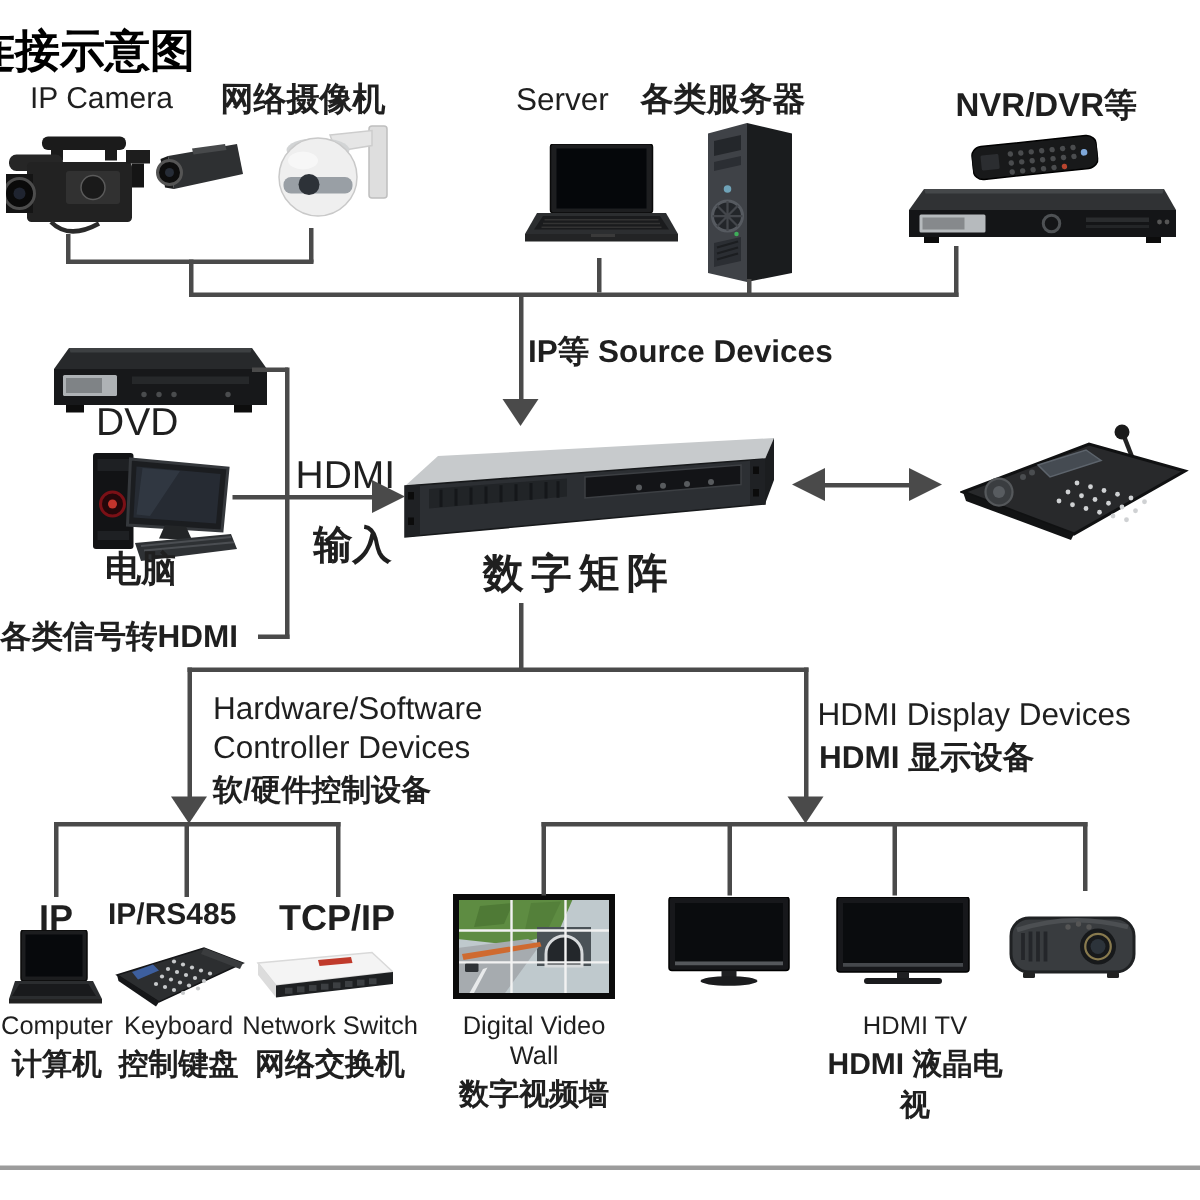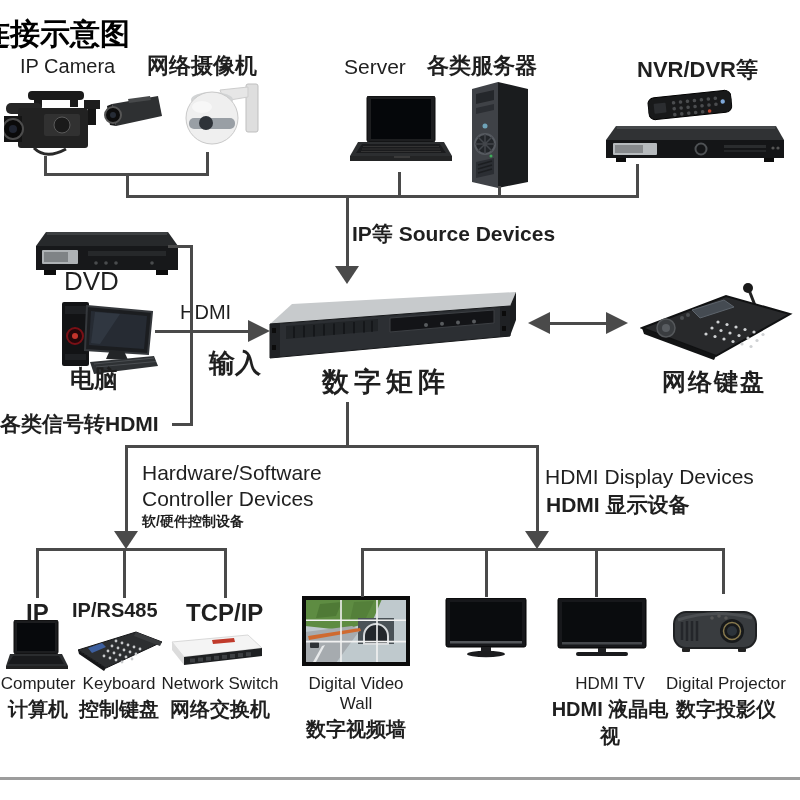--- a/index.html
+++ b/index.html
@@ -177,21 +177,21 @@
       <polygon points="31,13 87,18 84,51 29,47" fill="#262b33"></polygon>
       <polygon points="35,14 60,16 40,46 31,45" fill="#39414d" opacity="0.55"></polygon>
       <polygon points="50,52 64,53 68,62 46,61" fill="#232527"></polygon>
       <polygon points="30,64 94,58 98,68 34,76" fill="#2e3134"></polygon>
       <path d="M34,66 L94,60 M36,69 L96,63.5" stroke="#4b4e52" stroke-width="1.2"></path>
     </svg>
   </div>
   <div class="lbl zh" style="left:70px;top:363px;font-size:24px;">电脑</div>
   <div class="lbl zh" style="left:0px;top:410px;font-size:21px;">各类信号转HDMI</div>
 
-  <div class="lbl en" style="left:180px;top:301px;font-size:20px;">HDMI</div>
+  <div class="lbl en" style="left:197px;top:301px;font-size:26px;">HDMI</div>
   <div class="lbl zh" style="left:209px;top:346px;font-size:26px;">输入</div>
 
   <div class="dev" style="left:258px;top:282px;width:266px;height:88px;">
     <svg viewBox="0 0 266 88">
       <polygon points="12,42 252,24 258,10 34,22" fill="#c7cacc"></polygon>
       <polygon points="12,42 252,24 252,54 12,76" fill="#2c2f33" stroke="#17191b"></polygon>
       <polygon points="252,24 258,10 258,38 252,54" fill="#1b1d1f"></polygon>
       <polygon points="12,42 22,41 22,75 12,76" fill="#1f2124"></polygon>
       <rect x="14" y="46" width="4" height="5" fill="#0b0b0b"></rect>
         <rect x="14" y="63" width="4" height="5" fill="#0b0b0b"></rect>
@@ -235,27 +235,26 @@
           <circle cx="117" cy="58.5" r="1.6"></circle>
         <circle cx="66" cy="52" r="1.6"></circle>
           <circle cx="75" cy="54.5" r="1.6"></circle>
           <circle cx="84" cy="57" r="1.6"></circle>
           <circle cx="93" cy="59.5" r="1.6"></circle>
           <circle cx="102" cy="62" r="1.6"></circle>
           <circle cx="111" cy="64.5" r="1.6"></circle>
       </g>
     </svg>
   </div>
-  <div class="lbl zh" style="left:662px;top:366px;font-size:24px;letter-spacing:2px;">网络键盘</div>
 
   <div class="lbl en" style="left:352px;top:220px;font-size:21px;font-weight:bold;">IP等 Source Devices</div>
 
   <div class="lbl en" style="left:142px;top:461px;font-size:21px;">Hardware/Software</div>
   <div class="lbl en" style="left:142px;top:487px;font-size:21px;">Controller Devices</div>
-  <div class="lbl zh" style="left:142px;top:513px;font-size:14px;">软/硬件控制设备</div>
+  <div class="lbl zh" style="left:142px;top:513px;font-size:20px;">软/硬件控制设备</div>
 
   <div class="lbl en" style="left:545px;top:465px;font-size:21px;">HDMI Display Devices</div>
   <div class="lbl zh" style="left:546px;top:491px;font-size:21px;">HDMI 显示设备</div>
 
   <div class="lbl" style="left:26px;top:599px;font-size:24px;font-weight:bold;">IP</div>
   <div class="lbl" style="left:72px;top:599px;font-size:20px;font-weight:bold;">IP/RS485</div>
   <div class="lbl" style="left:186px;top:599px;font-size:24px;font-weight:bold;">TCP/IP</div>
 
   <div class="dev" style="left:6px;top:620px;width:62px;height:54px;">
     <svg viewBox="0 0 62 54">
@@ -383,24 +382,20 @@
     <span class="zh">网络交换机</span>
   </div>
   <div class="col" style="left:294px;top:674px;width:124px;">
     <span class="en">Digital Video Wall</span>
     <span class="zh">数字视频墙</span>
   </div>
   <div class="col" style="left:548px;top:674px;width:124px;">
     <span class="en">HDMI TV</span>
     <span class="zh">HDMI 液晶电视</span>
   </div>
-  <div class="col" style="left:662px;top:674px;width:128px;">
-    <span class="en">Digital Projector</span>
-    <span class="zh">数字投影仪</span>
-  </div>
 
   <div class="ln" style="left:44px;top:156px;width:3px;height:19px;"></div>
   <div class="ln" style="left:206px;top:152px;width:3px;height:23px;"></div>
   <div class="ln" style="left:44px;top:173px;width:165px;height:3px;"></div>
   <div class="ln" style="left:126px;top:173px;width:3px;height:25px;"></div>
   <div class="ln" style="left:126px;top:195px;width:513px;height:3px;"></div>
   <div class="ln" style="left:398px;top:172px;width:3px;height:23px;"></div>
   <div class="ln" style="left:498px;top:186px;width:3px;height:12px;"></div>
   <div class="ln" style="left:636px;top:164px;width:3px;height:34px;"></div>
 

